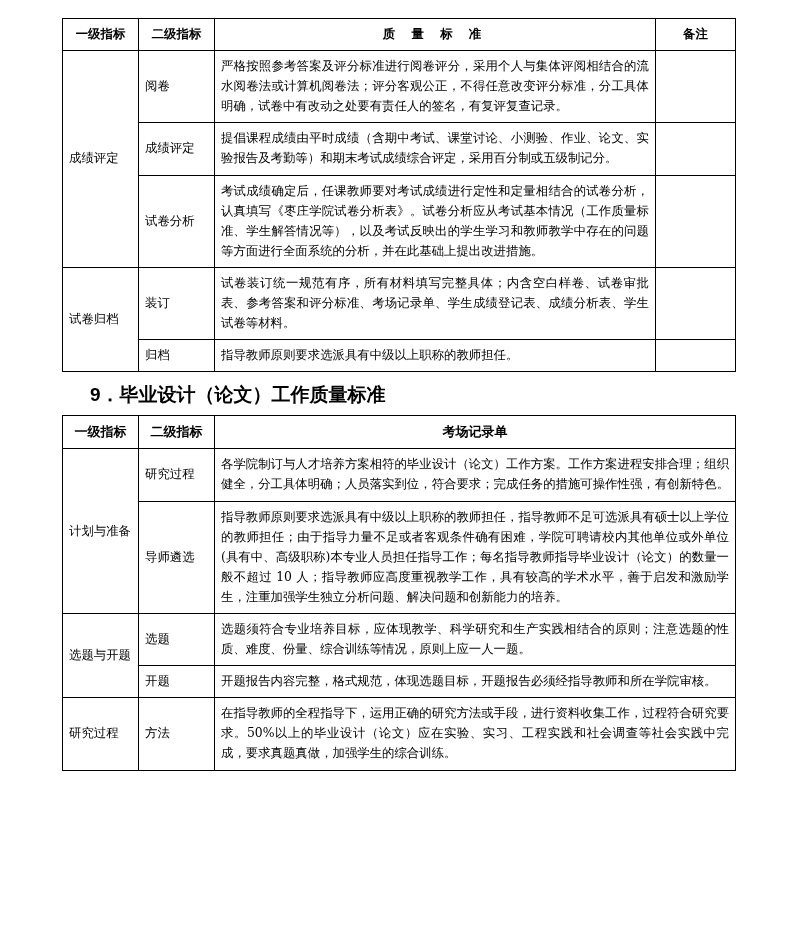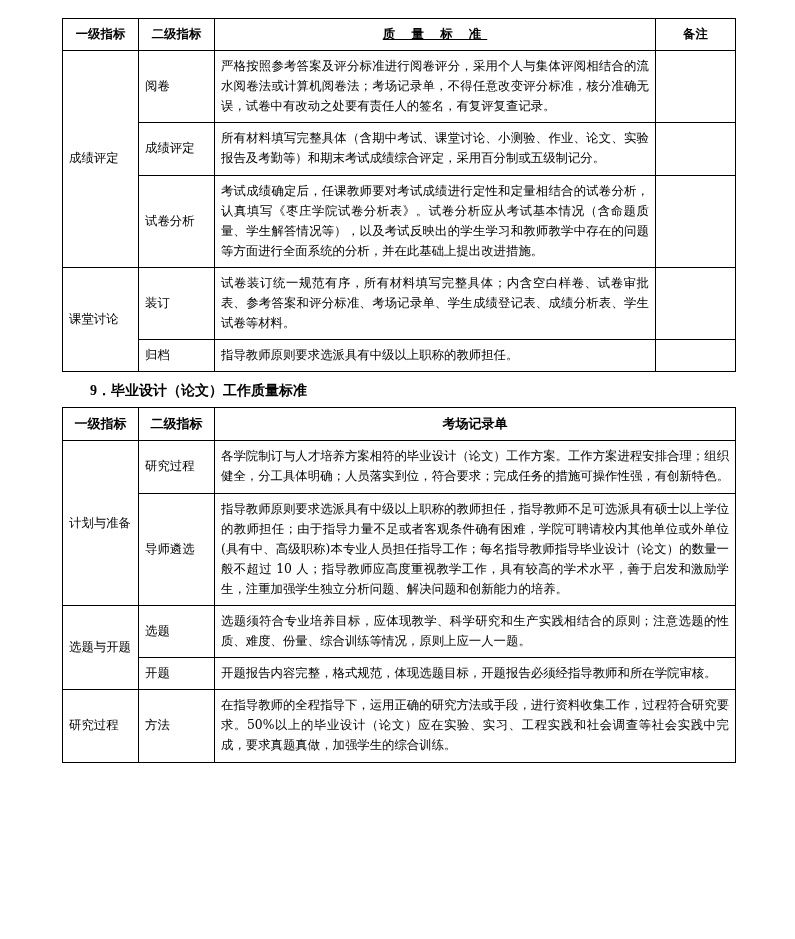--- a/index.html
+++ b/index.html
@@ -35,39 +35,38 @@
   }
   .hdr td {
     text-align: center;
     font-weight: bold;
     font-size: 13px;
     padding-top: 7px;
     padding-bottom: 7px;
   }
   .hdr td.spaced {
     letter-spacing: 6px;
-    text-decoration: underline;
   }
   .c-lvl1, .c-lvl2 {
     font-size: 12.6px;
   }
   .c-body {
     text-align: justify;
     text-justify: inter-ideograph;
     font-size: 12.4px;
   }
   .c-remark {
     text-align: center;
   }
   .section-title {
-    font-size: 14px;
+    font-size: 19px;
     font-weight: bold;
     margin: 10px 0 7px 0;
     padding-left: 28px;
-    font-family: Liberation Serif, serif;
+    font-family: Liberation Sans, sans-serif;
   }
   .tbl2 td {
     font-size: 12.4px;
   }
   .tbl2 .hdr td {
     font-size: 13px;
   }
 </style>
 </head>
 <body>
@@ -85,36 +84,36 @@
       <tr class="hdr">
         <td>一级指标</td>
         <td>二级指标</td>
         <td class="spaced">质  量  标  准</td>
         <td>备注</td>
       </tr>
 
       <tr>
         <td class="c-lvl1" rowspan="3">成绩评定</td>
         <td class="c-lvl2">阅卷</td>
-        <td class="c-body">严格按照参考答案及评分标准进行阅卷评分，采用个人与集体评阅相结合的流水阅卷法或计算机阅卷法；考场记录单，不得任意改变评分标准，核分准确无误，试卷中有改动之处要有责任人的签名，有复评复查记录。</td>
+        <td class="c-body">严格按照参考答案及评分标准进行阅卷评分，采用个人与集体评阅相结合的流水阅卷法或计算机阅卷法；评分客观公正，不得任意改变评分标准，分工具体明确，试卷中有改动之处要有责任人的签名，有复评复查记录。</td>
         <td class="c-remark"></td>
       </tr>
       <tr>
         <td class="c-lvl2">成绩评定</td>
-        <td class="c-body">所有材料填写完整具体（含期中考试、课堂讨论、小测验、作业、论文、实验报告及考勤等）和期末考试成绩综合评定，采用百分制或五级制记分。</td>
+        <td class="c-body">提倡课程成绩由平时成绩（含期中考试、课堂讨论、小测验、作业、论文、实验报告及考勤等）和期末考试成绩综合评定，采用百分制或五级制记分。</td>
         <td class="c-remark"></td>
       </tr>
       <tr>
         <td class="c-lvl2">试卷分析</td>
-        <td class="c-body">考试成绩确定后，任课教师要对考试成绩进行定性和定量相结合的试卷分析，认真填写《枣庄学院试卷分析表》。试卷分析应从考试基本情况（含命题质量、学生解答情况等），以及考试反映出的学生学习和教师教学中存在的问题等方面进行全面系统的分析，并在此基础上提出改进措施。</td>
+        <td class="c-body">考试成绩确定后，任课教师要对考试成绩进行定性和定量相结合的试卷分析，认真填写《枣庄学院试卷分析表》。试卷分析应从考试基本情况（工作质量标准、学生解答情况等），以及考试反映出的学生学习和教师教学中存在的问题等方面进行全面系统的分析，并在此基础上提出改进措施。</td>
         <td class="c-remark"></td>
       </tr>
 
       <tr>
-        <td class="c-lvl1" rowspan="2">课堂讨论</td>
+        <td class="c-lvl1" rowspan="2">试卷归档</td>
         <td class="c-lvl2">装订</td>
         <td class="c-body">试卷装订统一规范有序，所有材料填写完整具体；内含空白样卷、试卷审批表、参考答案和评分标准、考场记录单、学生成绩登记表、成绩分析表、学生试卷等材料。</td>
         <td class="c-remark"></td>
       </tr>
       <tr>
         <td class="c-lvl2">归档</td>
         <td class="c-body">指导教师原则要求选派具有中级以上职称的教师担任。</td>
         <td class="c-remark"></td>
       </tr>
     </tbody>

